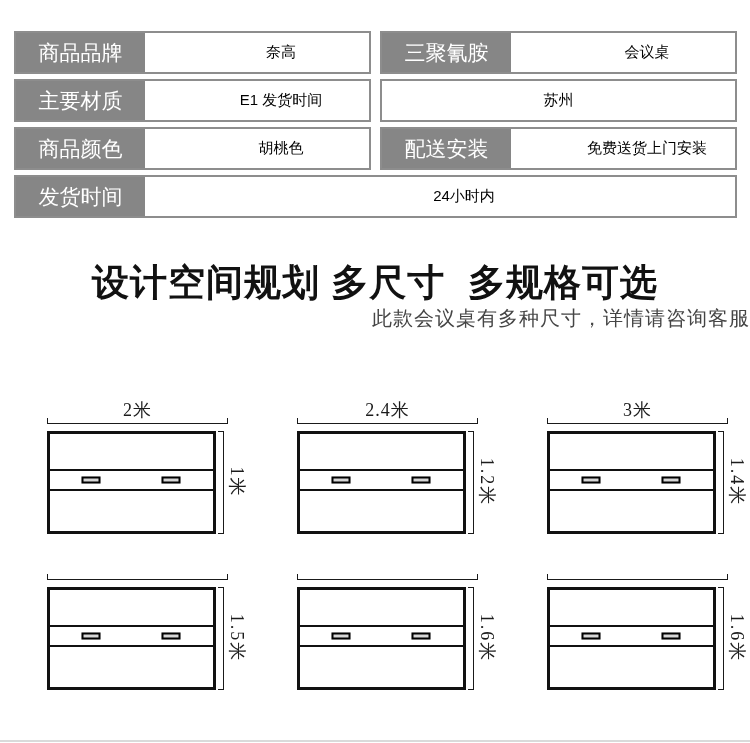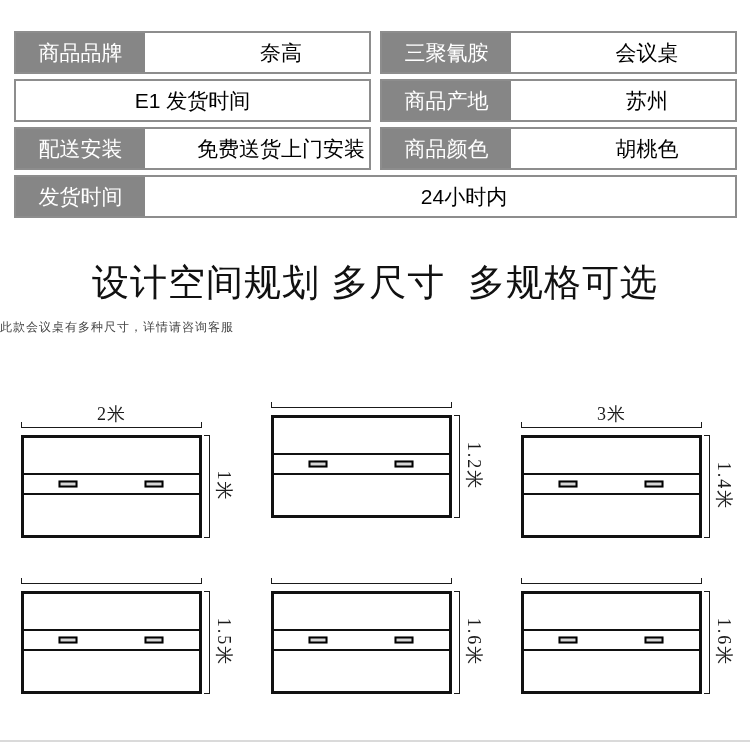--- a/index.html
+++ b/index.html
@@ -18,41 +18,41 @@
     flex:1; display:flex; height:43px;
     border:2px solid #8d8d8d; background:#ffffff;gap:48px;
   }
   .spec-label {
     width:129px; background:#868686; color:#ffffff;
     display:flex; align-items:center; justify-content:center;
     font-size:21px; flex-shrink:0;
   }
   .spec-value {
     flex:1; display:flex; align-items:center; justify-content:center;
-    font-size:21px; color:#000000; white-space:nowrap;
+    font-size:15px; color:#000000; white-space:nowrap;
   }
 
   
   .section-title {
     margin-top:44px; text-align:center;
-    font-size:37px; font-weight:normal; color:#111111;
+    font-size:37px; font-weight:bold; color:#111111;
     letter-spacing:1px; white-space:pre; line-height:1.15;
   }
   .section-subtitle {
-    margin-top:14px; text-align:left;
-    font-size:12px; color:#454545; letter-spacing:1px;
+    text-align:right;
+    font-size:20px; color:#454545; letter-spacing:1px;
   }
 
   
   .diagram-grid {
     margin-top:68px;
     display:grid; grid-template-columns:repeat(3,250px);
     row-gap:42px;
   }
-  .diagram { padding-left:21px; }
+  .diagram { padding-left:21px;margin-left:26px; }
   .dg-width-label {
     width:181px; height:20px; line-height:20px; text-align:center;
     font-family:"Liberation Serif", serif; font-size:18px; color:#1c1c1c;
     letter-spacing:1px;
   }
   .dg-hline {
     width:181px; height:1px; background:#1a1a1a;
     margin-top:3px; position:relative;
   }
   .dg-hline::before, .dg-hline::after {
@@ -118,37 +118,37 @@
       <div class="spec-value">奈高</div>
     </div>
     <div class="spec-pair">
       <div class="spec-label">三聚氰胺</div>
       <div class="spec-value">会议桌</div>
     </div>
   </div>
 
   <div class="spec-row">
     <div class="spec-pair">
+      <div class="spec-label">主要材质</div>
       <div class="spec-value">E1 发货时间</div>
     </div>
     <div class="spec-pair">
-      <div class="spec-label">商品产地</div>
       <div class="spec-value">苏州</div>
     </div>
   </div>
 
   <div class="spec-row">
+    <div class="spec-pair">
+      <div class="spec-label">商品颜色</div>
+      <div class="spec-value">胡桃色</div>
+    </div>
     <div class="spec-pair">
       <div class="spec-label">配送安装</div>
       <div class="spec-value">免费送货上门安装</div>
     </div>
-    <div class="spec-pair">
-      <div class="spec-label">商品颜色</div>
-      <div class="spec-value">胡桃色</div>
-    </div>
   </div>
 
   <div class="spec-row">
     <div class="spec-pair">
       <div class="spec-label">发货时间</div>
       <div class="spec-value">24小时内</div>
     </div>
   </div>
 
 </div>
@@ -171,20 +171,21 @@
         <div class="band-bot"></div>
       </div>
       <div class="dg-vline"></div>
       <div class="dg-height-label">
         <span>1米</span>
       </div>
     </div>
   </div>
 
   <div class="diagram">
+    <div class="dg-width-label">2.4米</div>
     <div class="dg-hline"></div>
     <div class="dg-body">
       <div class="dg-rect">
         <div class="band-top"></div>
         <div class="band-mid">
           <span class="grommet g1"></span>
           <span class="grommet g2"></span>
         </div>
         <div class="band-bot"></div>
       </div>

